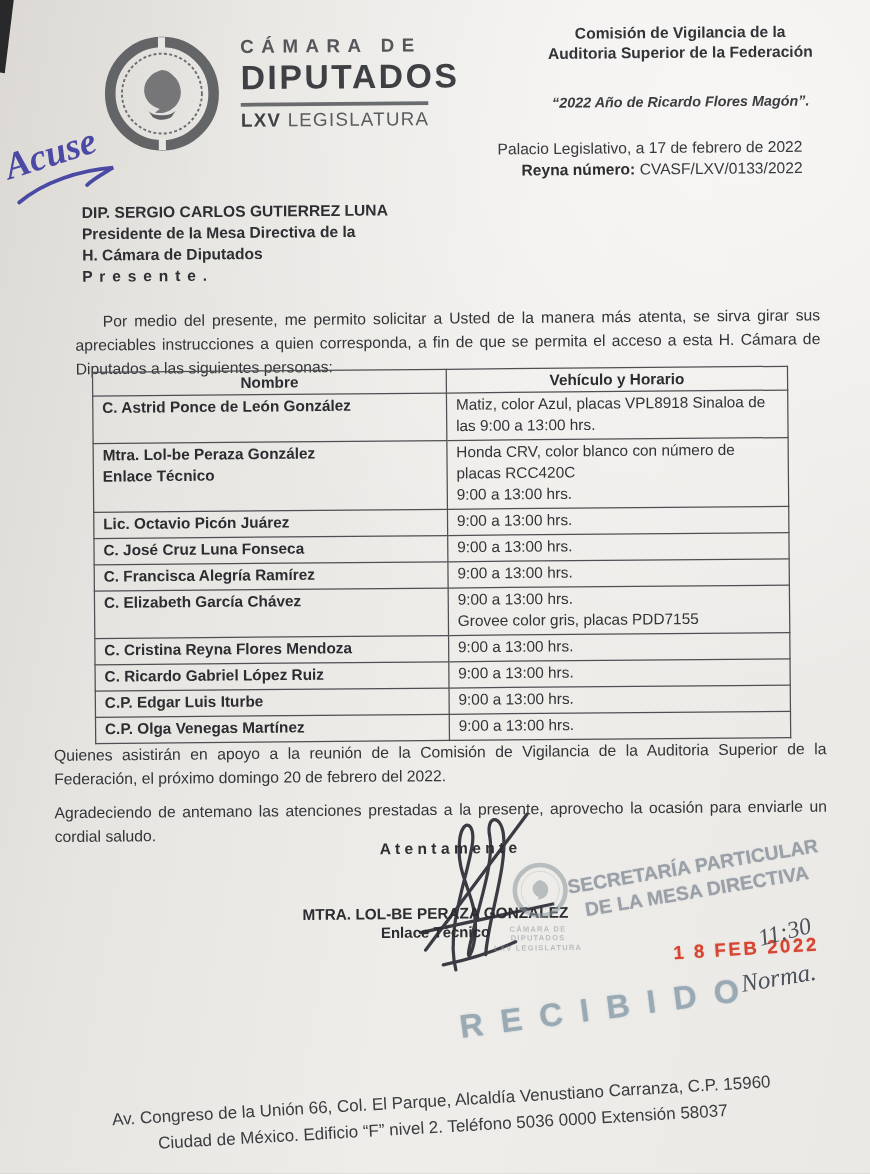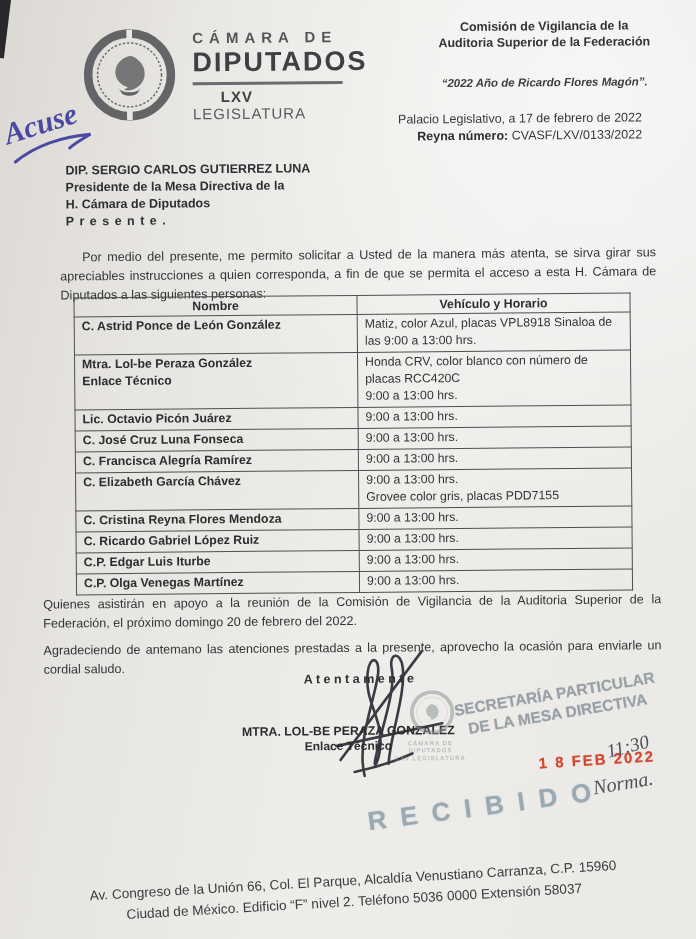--- a/index.html
+++ b/index.html
@@ -20,21 +20,21 @@
 
   
   .seal{position:absolute;left:86px;top:26px;width:94px;height:94px;}
   .logo-text{position:absolute;left:196px;top:28px;width:160px;color:#4b4c50;}
   .logo-line1{font-size:15px;letter-spacing:6px;font-weight:bold;color:#55565a;}
   .logo-line2{font-size:27px;font-weight:bold;letter-spacing:2px;color:#3f4044;margin-top:1px;}
   .logo-rule{height:3px;background:#6a6b6f;margin:4px 0 3px 0;width:150px;
     box-shadow:0 0 0 0 #6a6b6f;}
   .logo-rule::after{content:"";display:block;height:3px;}
   .logo-line3{font-size:15px;color:#5a5b5f;letter-spacing:1px;}
-  .logo-line3 b{color:#404145;margin-left:28px;}
+  .logo-line3 b{color:#404145;}
   .commission{position:absolute;left:428px;top:20px;width:240px;text-align:center;
     font-weight:bold;font-size:12.5px;line-height:16px;color:#333438;}
   .motto{position:absolute;left:428px;top:78px;width:240px;text-align:center;
     font-weight:bold;font-style:italic;font-size:11.5px;color:#3c3d41;}
   .dateblock{position:absolute;left:300px;top:112px;width:345px;text-align:right;
     font-size:12.5px;line-height:17px;color:#38393d;}
   .dateblock .lbl{font-weight:bold;color:#2c2d31;}
 
   
   .acuse{position:absolute;left:6px;top:104px;transform:rotate(-17deg);

